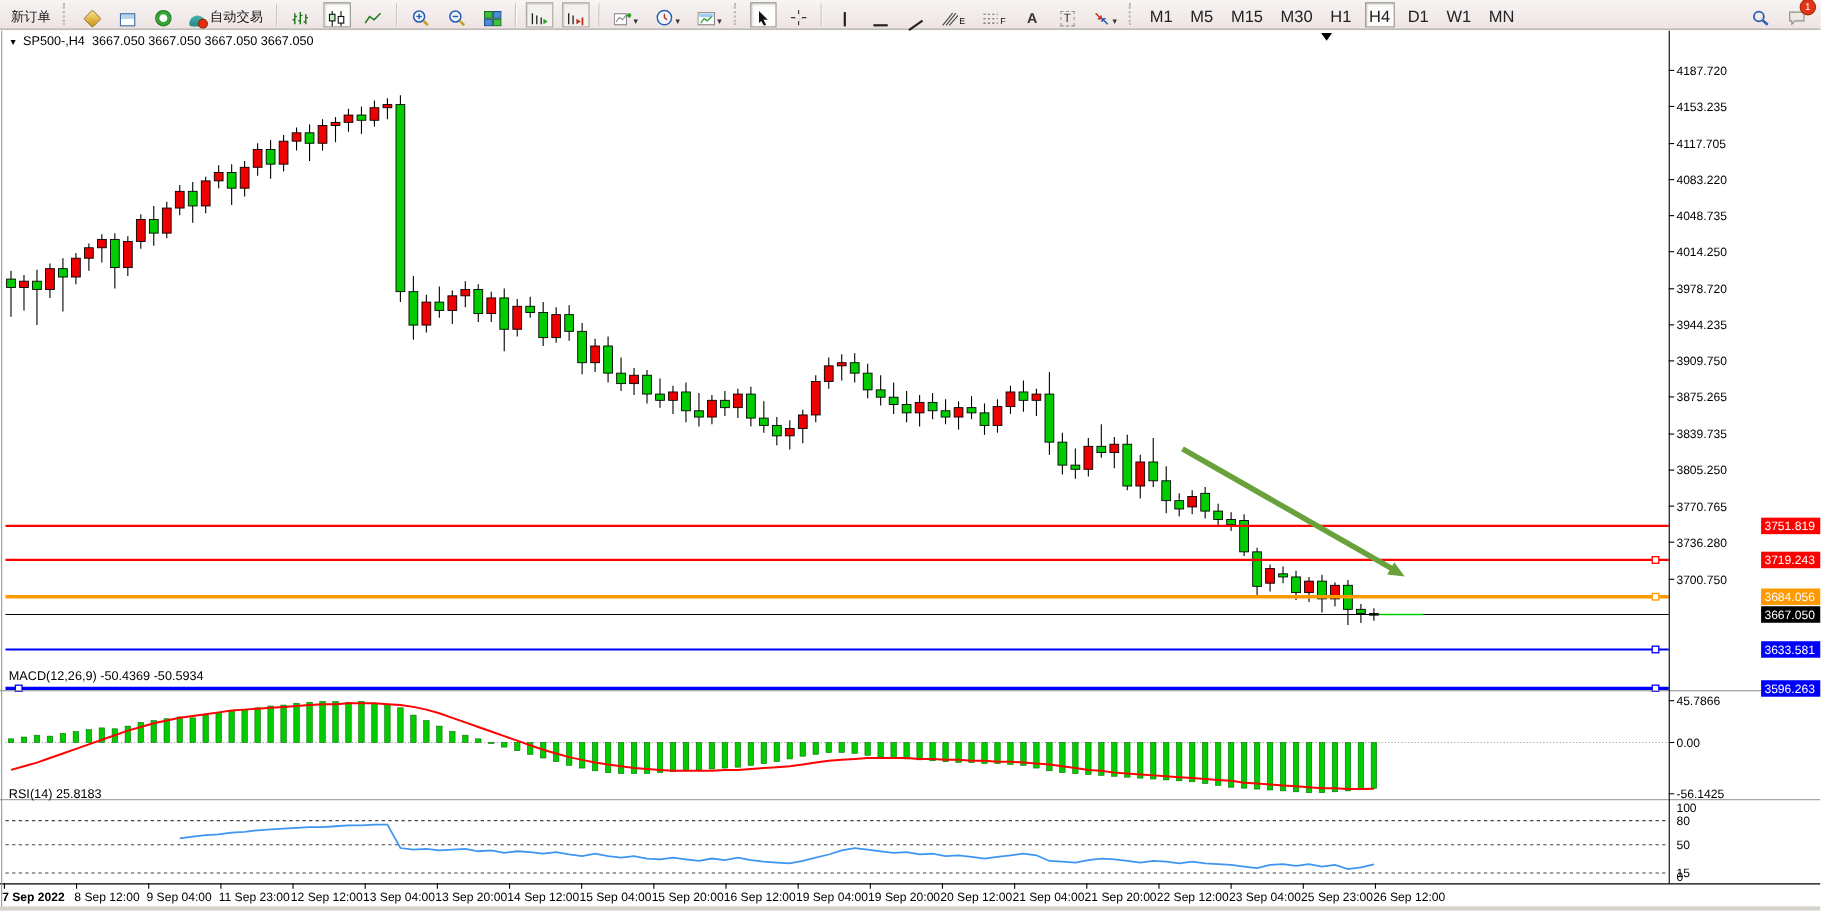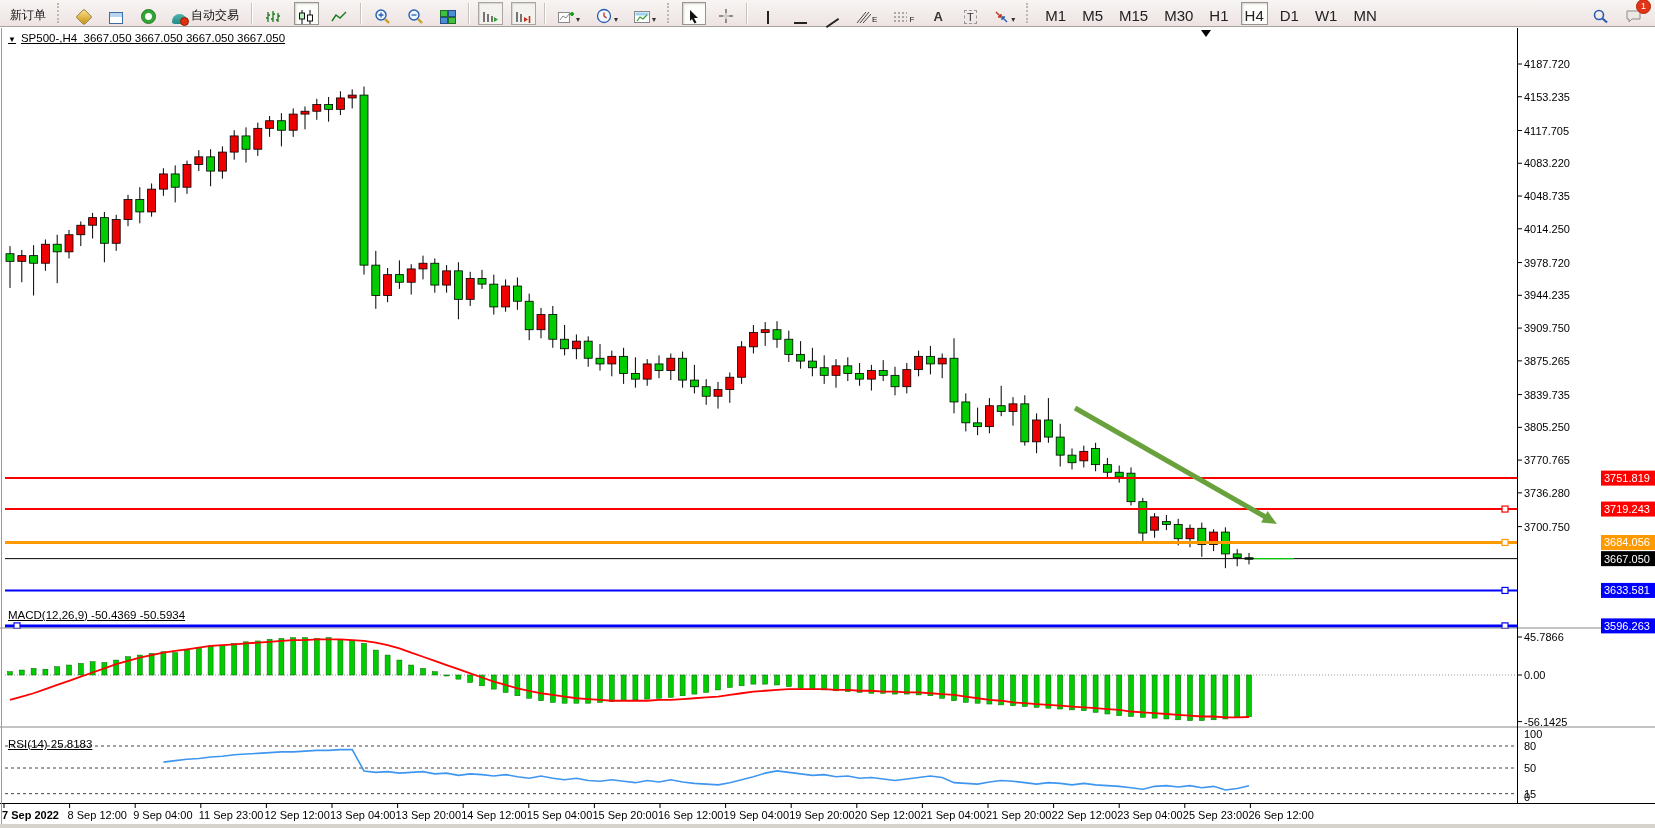--- a/index.html
+++ b/index.html
@@ -36,25 +36,25 @@
   .icon-trend{width:15px;height:2px;background:#222;transform:rotate(-35deg);}
   .tool-sub{font-size:8px;margin-left:1px;align-self:flex-end;color:#111;}
   .icon-A{font-size:13px;color:#333;font-weight:bold;}
   .icon-T{font-size:11px;color:#333;border:1px dashed #999;padding:0 2px;}
   .badge{position:absolute;top:-4px;right:-5px;background:#e23418;color:#fff;border-radius:50%;
     width:13px;height:13px;font-size:9px;display:flex;align-items:center;justify-content:center;
     border:1px solid #b02608;}
   .rel{position:relative;}
   
   #chart{position:absolute;top:0;left:0;z-index:1;}
-  .ovl{position:absolute;z-index:3;font-size:11.5px;color:#000;white-space:nowrap;text-decoration:underline;}
+  .ovl{position:absolute;z-index:3;font-size:11.5px;color:#000;white-space:nowrap;}
   #chart-title{left:8px;top:32px;}
   #chart-title .dd{font-size:8px;margin-right:5px;}
   #macd-label{left:8px;top:609px;}
-  #rsi-label{left:8px;top:738px;}
+  #rsi-label{left:8px;top:716px;}
 </style>
 </head>
 <body>
 
 <div class="toolbar">
   <button class="tb cn">
     <span>新订单</span>
   </button>
   <span class="grip"></span>
 

